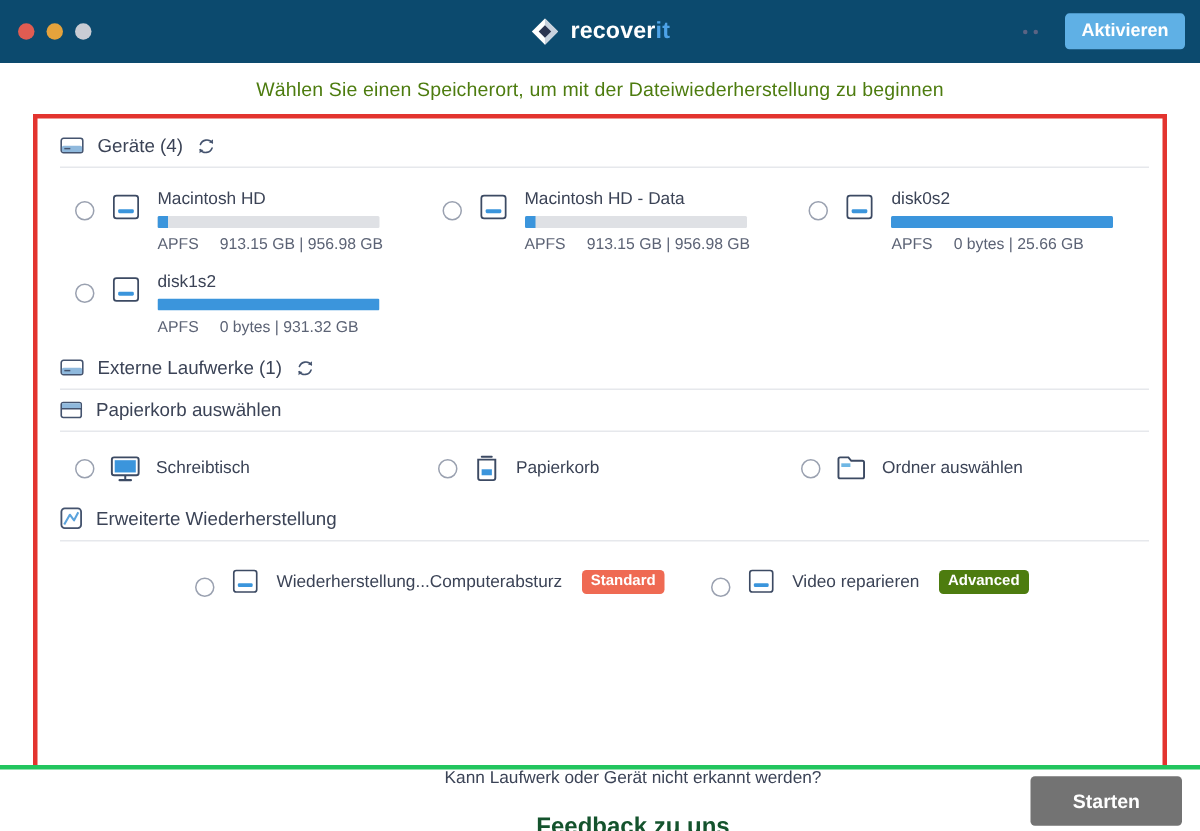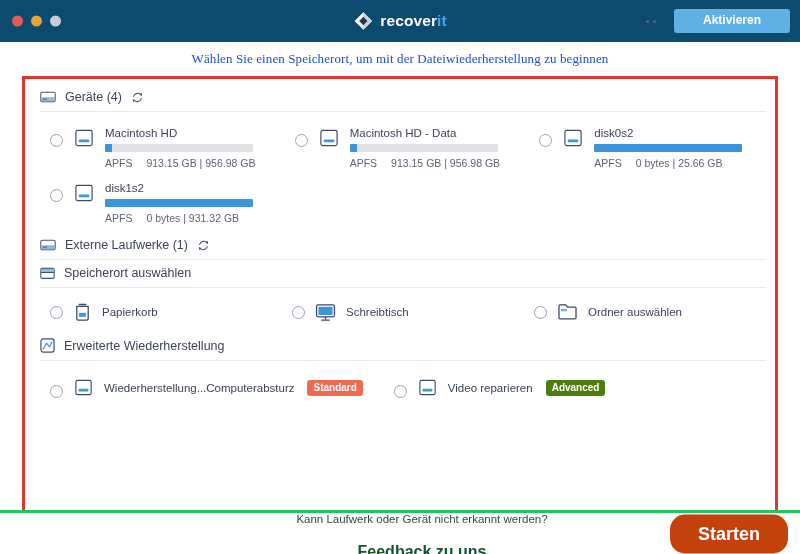--- a/index.html
+++ b/index.html
@@ -50,32 +50,32 @@
     position: absolute; right: 10px; top: 50%;
     transform: translateY(-50%);
     display: flex; align-items: center; gap: 16px;
   }
   .tb-dots { display: flex; gap: 4px; padding-right: 2px; }
   .tb-dots i { width: 3px; height: 3px; border-radius: 50%; background: #5b6party; background: #5a6484; display: block; }
   .activate-btn {
     background: #5fb0e5; color: #ffffff;
     font-size: 12px; font-weight: bold;
     border: none; border-radius: 3px;
-    padding: 5px 29px 6px; cursor: pointer;
+    padding: 5px 11px 6px; cursor: pointer;
     line-height: 1.1;
   }
 
   
   .subtitle-bar {
     flex: 0 0 34px;
     display: flex; align-items: center; justify-content: center;
     background: #ffffff;
   }
   .subtitle {
-    font-size: 13px; color: #1d4ed8; letter-spacing: .1px; font-family: Liberation Serif, serif;
+    font-size: 13px; color: #4d7c0f; letter-spacing: .1px;
   }
 
   
   .body-wrap {
     position: relative;
     flex: 1 1 auto;
     padding: 0 0 14px 0;
   }
   .highlight {
     position: absolute;
@@ -160,21 +160,21 @@
     display: flex; align-items: center; gap: 10px;
     padding-left: 10px; cursor: pointer;
   }
   .opt .radio { margin-top: 0; }
   .opt-label { font-size: 11.5px; color: #3b4356; }
   .opt-ico { flex: 0 0 auto; display: flex; align-items: center; }
 
   
   .adv-row {
     display: flex; align-items: center;
-    padding: 16px 0 0 10px; gap: 9px;
+    padding: 16px 0 0 10px; gap: 9px; justify-content: center;
   }
   .adv-item { display: flex; align-items: center; gap: 9px; }
   .adv-item.second { margin-left: 22px; }
   .badge {
     font-size: 10px; color: #ffffff; font-weight: bold;
     padding: 2px 6px 3px; border-radius: 3px;
     background: #ef6a53; line-height: 1.1;
     margin-left: 4px;
   }
   .badge.advanced { background: #4d7c0f; }
@@ -190,23 +190,23 @@
     z-index: 6;
     flex-direction: column;
   }
   .foot-text { font-size: 11.5px; color: #3b4356; }
   .foot-link {
     color: #14532d; text-decoration: underline; cursor: pointer; font-weight: bold;
   }
   .start-btn {
     position: absolute; right: 12px; top: 50%;
     transform: translateY(-50%);
-    background: #c2410c; color: #fff;
-    font-size: 18px; font-weight: bold;
-    border: none; border-radius: 15px;
+    background: #737373; color: #fff;
+    font-size: 13px; font-weight: bold;
+    border: none; border-radius: 3px;
     padding: 9px 28px; cursor: pointer;
   }
 </style>
 </head>
 <body>
 
 <div class="app">
 
   <div class="titlebar">
     <div class="traffic">
@@ -360,52 +360,52 @@
 
       </div>
 
       <div class="section">
         <div class="sec-head">
           <svg width="15" height="14" viewBox="0 0 18 16">
             <rect x="1" y="2.4" width="16" height="12" rx="1.6" fill="#ffffff" stroke="#44536e" stroke-width="1.3"></rect>
             <rect x="1.6" y="3" width="14.8" height="4" fill="#8fb9dd"></rect>
             <line x1="1" y1="7.4" x2="17" y2="7.4" stroke="#44536e" stroke-width="1.2"></line>
           </svg>
-          <span class="sec-title">Speicherort auswählen</span>
+          <span class="sec-title">Papierkorb auswählen</span>
         </div>
 
         <div class="opt-grid">
-          <div class="opt">
-            <span class="radio"></span>
-            <span class="opt-ico">
-              <svg width="19" height="20" viewBox="0 0 20 21">
-                <path d="M6.5 2.6 H13.5" stroke="#3c4a63" stroke-width="1.4" stroke-linecap="round"></path>
-                <path d="M4 4.6 H16 V17.6 Q16 19 14.6 19 H5.4 Q4 19 4 17.6 Z" fill="#ffffff" stroke="#3c4a63" stroke-width="1.35"></path>
-                <rect x="6.4" y="11.4" width="7.2" height="4.2" fill="#3b95dc"></rect>
-              </svg>
-            </span>
-            <span class="opt-label">Papierkorb</span>
-          </div>
-
           <div class="opt">
             <span class="radio"></span>
             <span class="opt-ico">
               <svg width="21" height="19" viewBox="0 0 22 20">
                 <rect x="1.6" y="2" width="18.8" height="12.6" rx="1.6" fill="#ffffff" stroke="#3c4a63" stroke-width="1.35"></rect>
                 <rect x="3.6" y="4" width="14.8" height="8.6" fill="#3b95dc"></rect>
                 <path d="M11 14.6 V17.4" stroke="#3c4a63" stroke-width="1.4"></path>
                 <path d="M7 18 H15" stroke="#3c4a63" stroke-width="1.5" stroke-linecap="round"></path>
               </svg>
             </span>
             <span class="opt-label">Schreibtisch</span>
           </div>
 
           <div class="opt">
             <span class="radio"></span>
             <span class="opt-ico">
+              <svg width="19" height="20" viewBox="0 0 20 21">
+                <path d="M6.5 2.6 H13.5" stroke="#3c4a63" stroke-width="1.4" stroke-linecap="round"></path>
+                <path d="M4 4.6 H16 V17.6 Q16 19 14.6 19 H5.4 Q4 19 4 17.6 Z" fill="#ffffff" stroke="#3c4a63" stroke-width="1.35"></path>
+                <rect x="6.4" y="11.4" width="7.2" height="4.2" fill="#3b95dc"></rect>
+              </svg>
+            </span>
+            <span class="opt-label">Papierkorb</span>
+          </div>
+
+          <div class="opt">
+            <span class="radio"></span>
+            <span class="opt-ico">
               <svg width="21" height="18" viewBox="0 0 22 19">
                 <path d="M2 3.2 Q2 2 3.2 2 H9 L11 4.4 H18.8 Q20 4.4 20 5.6 V15.6 Q20 16.8 18.8 16.8 H3.2 Q2 16.8 2 15.6 Z" fill="#ffffff" stroke="#3c4a63" stroke-width="1.35"></path>
                 <rect x="4" y="6.2" width="6.4" height="2.6" fill="#6fb7e4"></rect>
               </svg>
             </span>
             <span class="opt-label">Ordner auswählen</span>
           </div>
         </div>
       </div>
 

